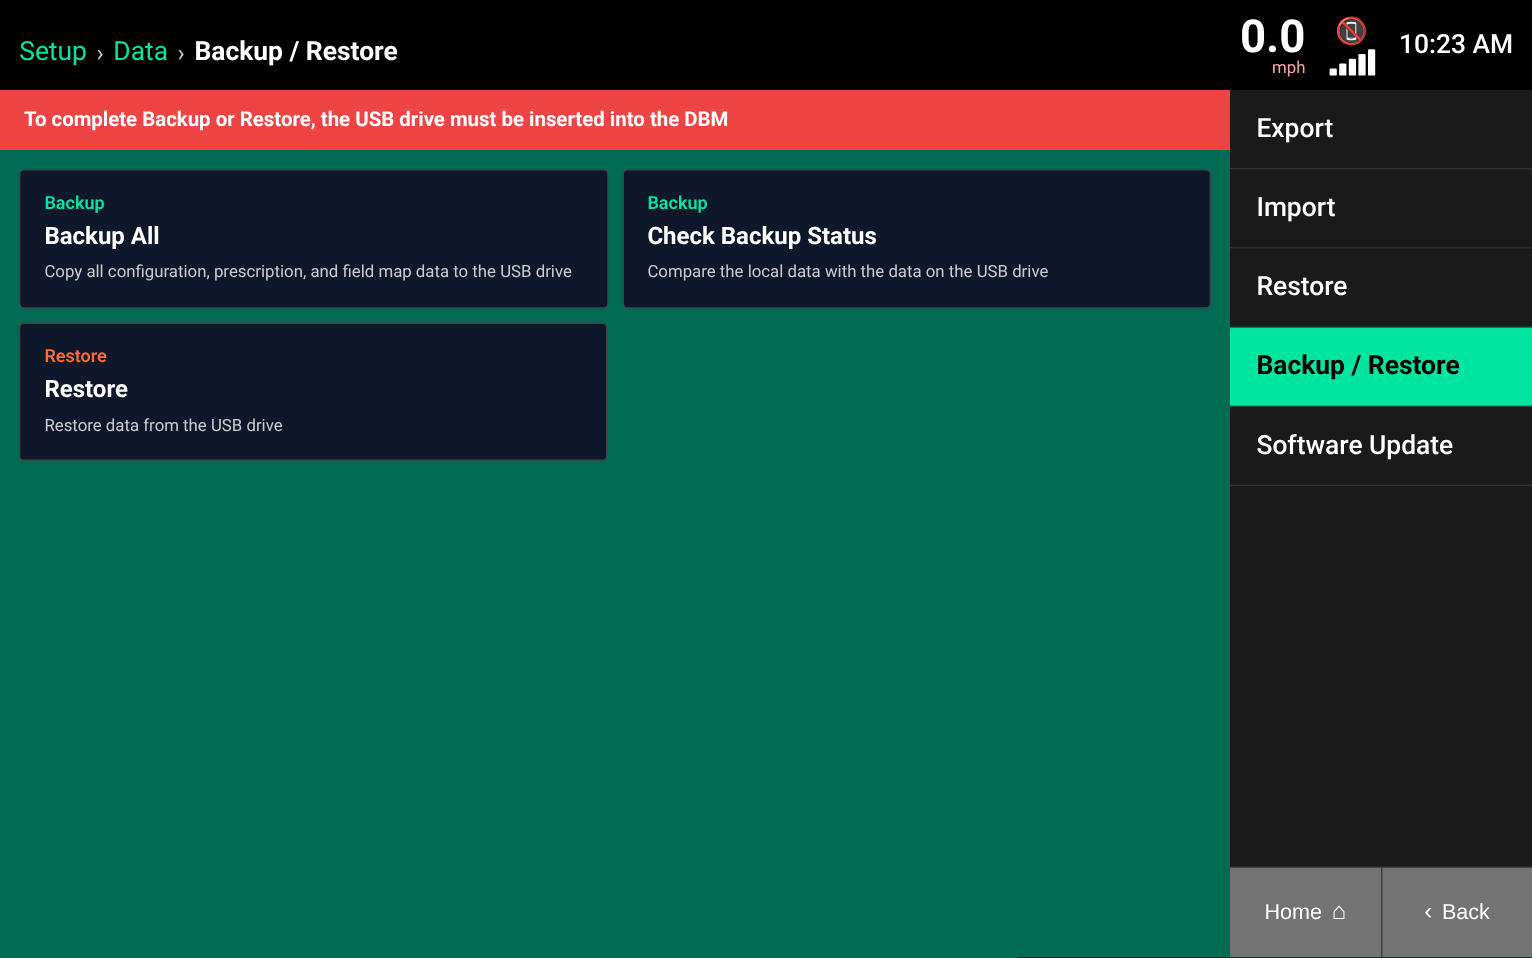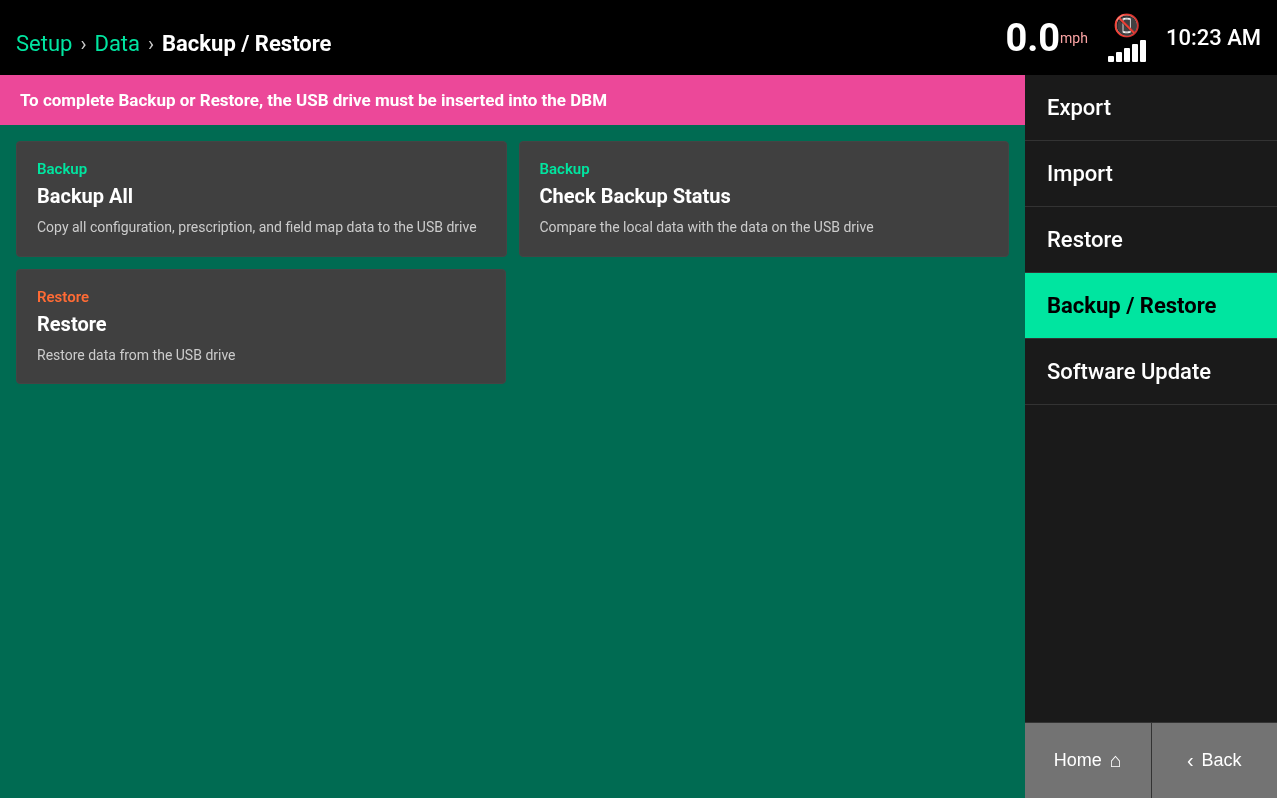--- a/index.html
+++ b/index.html
@@ -43,22 +43,22 @@
       font-size: 22px;
       font-weight: 700;
     }
     .header-right {
       display: flex;
       align-items: center;
       gap: 20px;
     }
     .speed-display {
       display: flex;
-      flex-direction: row;
-      align-items: center;
+      flex-direction: column;
+      align-items: flex-end;
       line-height: 1;
     }
     .speed-value {
       color: #fff;
       font-size: 38px;
       font-weight: 700;
     }
     .speed-unit {
       color: #fca5a5;
       font-size: 14px;
@@ -100,21 +100,21 @@
     
     .content-area {
       flex: 1;
       background: #006b52;
       display: flex;
       flex-direction: column;
       overflow: hidden;
     }
 
     .notice-bar {
-      background: #ec4899;
+      background: #ef4444;
       padding: 14px 20px;
       color: #fff;
       font-size: 17px;
       font-weight: 700;
       line-height: 1.3;
     }
 
     .cards-area {
       flex: 1;
       padding: 16px;
@@ -122,21 +122,21 @@
       flex-direction: column;
       gap: 12px;
     }
 
     .cards-row {
       display: flex;
       gap: 12px;
     }
 
     .card {
-      background: #404040;
+      background: #0f172a;
       border: 1px solid #444;
       border-radius: 4px;
       padding: 18px 20px;
       flex: 1;
       cursor: pointer;
     }
 
     .card-category {
       font-size: 15px;
       font-weight: 600;

